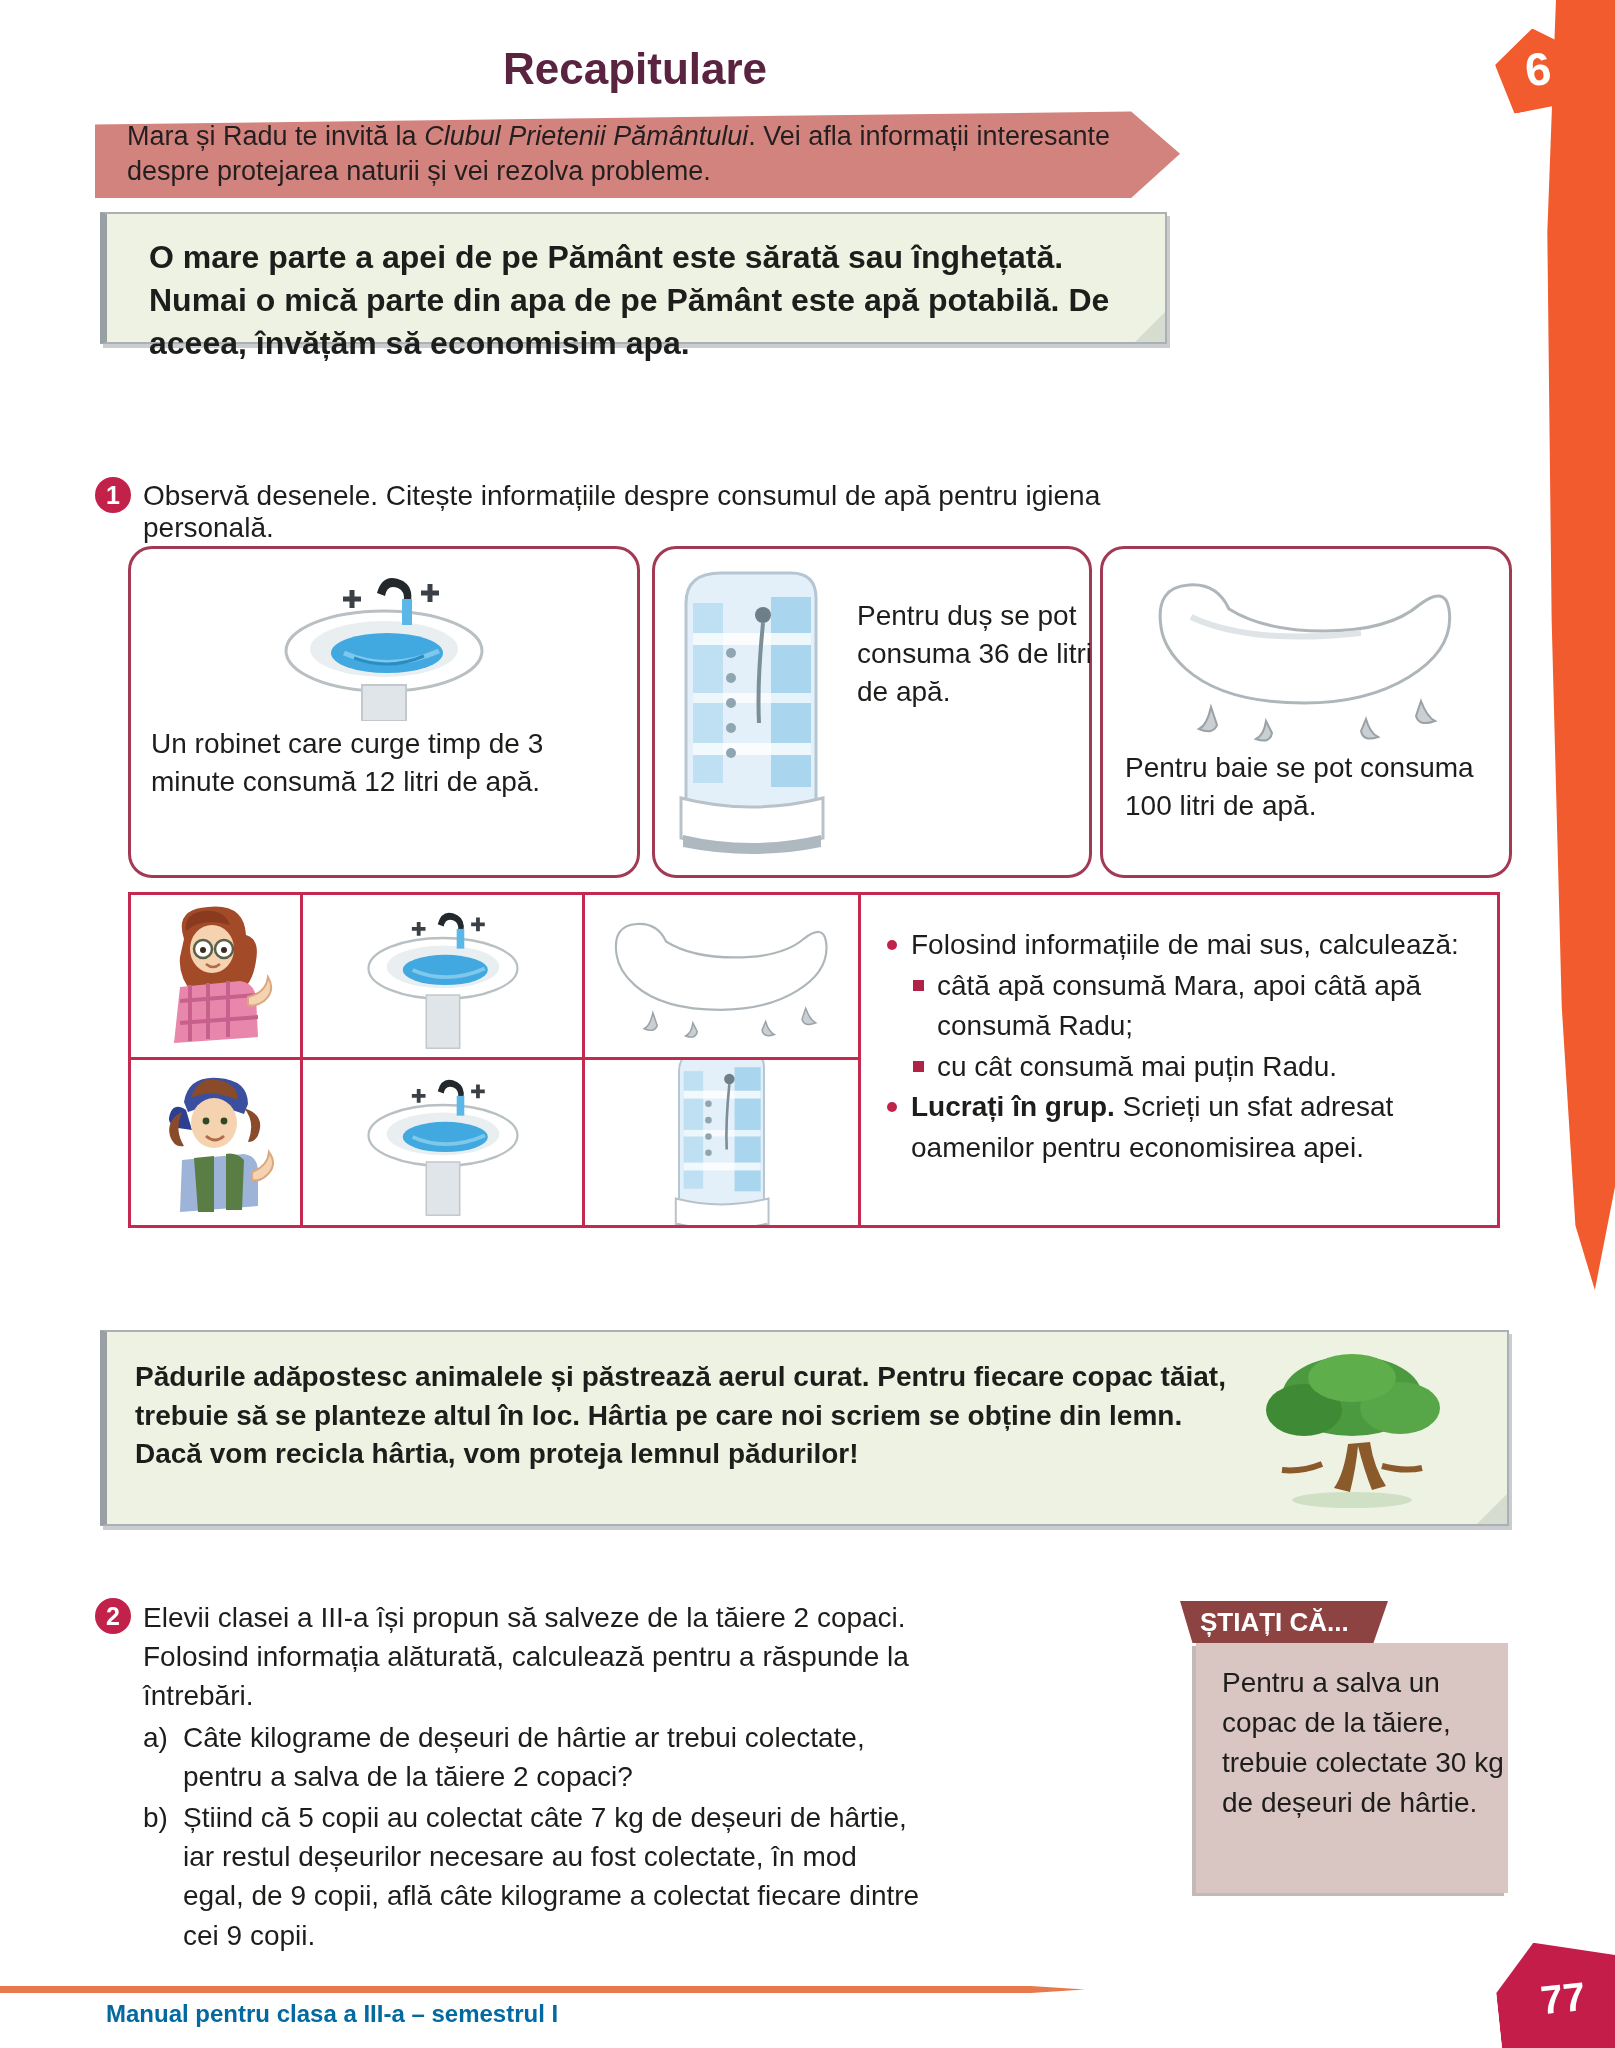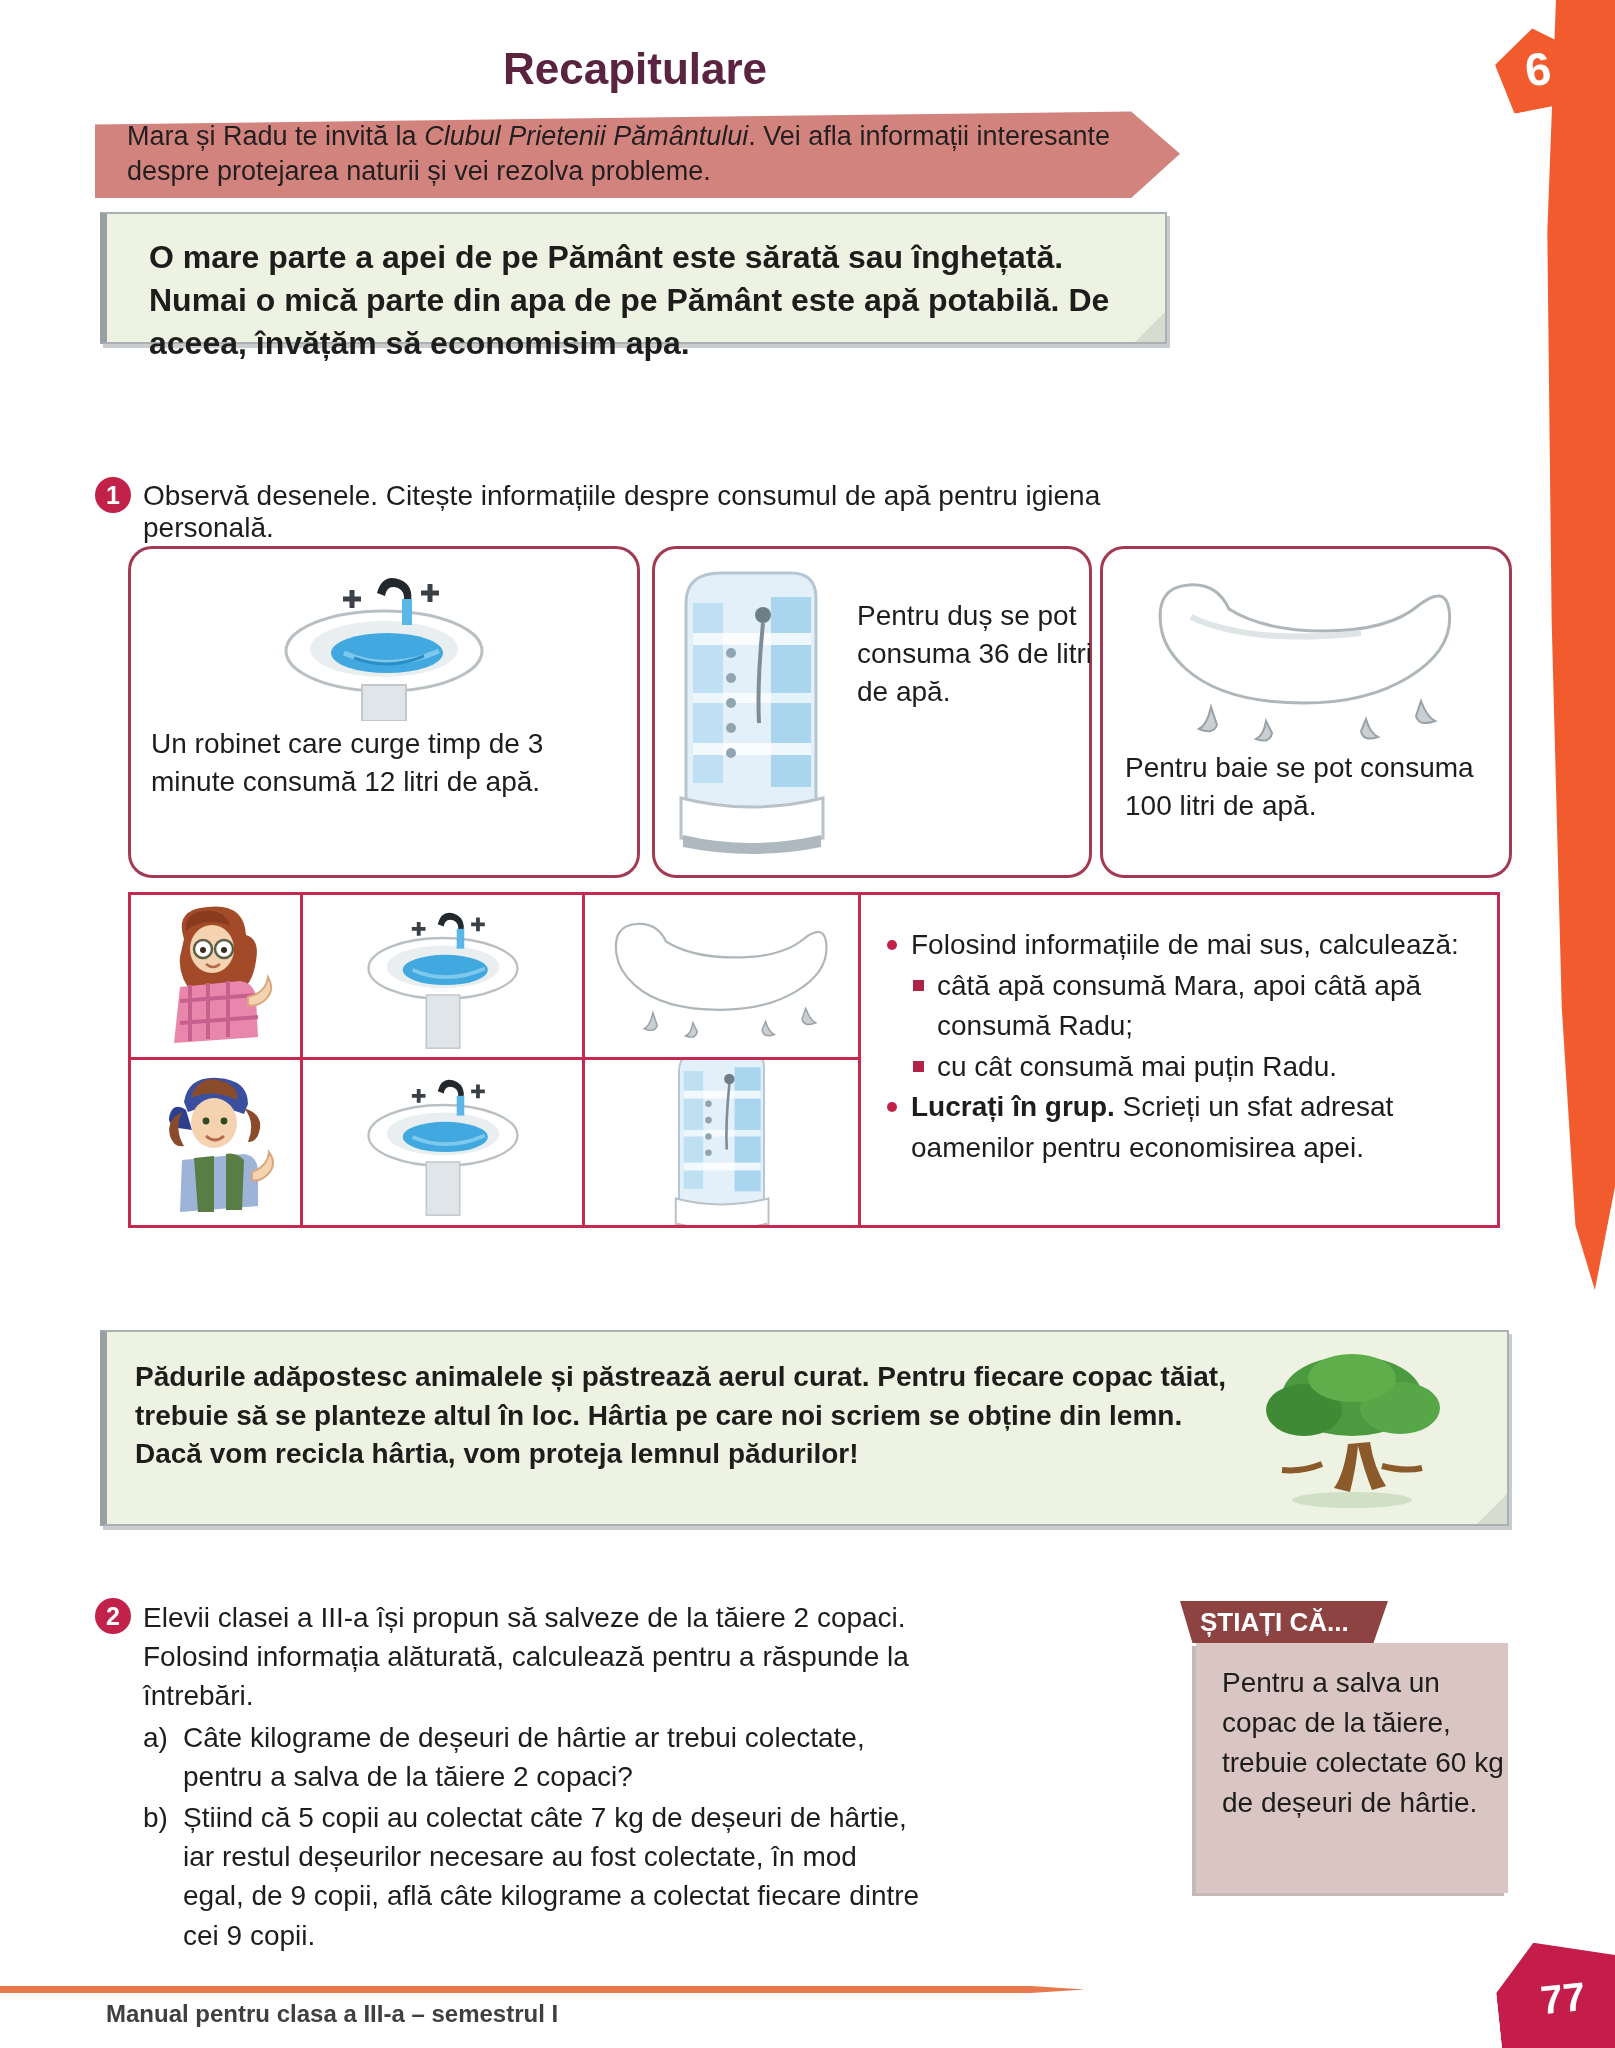--- a/index.html
+++ b/index.html
@@ -10,21 +10,21 @@
   .side-band{position:absolute;right:0;top:0;width:72px;height:1290px;background:#f15b2d;
     clip-path:polygon(18% 0%,100% 0%,100% 92%,72% 100%,45% 95%,26% 78%,12% 48%,6% 18%);}
   .unit-pentagon{position:absolute;left:1496px;top:28px;width:84px;height:82px;background:#f15b2d;
     clip-path:polygon(50% 0%,100% 35%,85% 96%,15% 100%,0% 38%);transform:rotate(-8deg);
     display:flex;align-items:center;justify-content:center;color:#fff;font-weight:bold;font-size:46px;}
   .page-pentagon{position:absolute;right:-14px;bottom:-8px;width:132px;height:116px;background:#c41d4a;
     clip-path:polygon(32% 0%,100% 20%,100% 100%,0% 100%,0% 40%);transform:rotate(-6deg);
     display:flex;align-items:center;justify-content:center;color:#fff;font-weight:bold;font-size:40px;}
   .footer-line{position:absolute;left:0;top:1986px;width:1085px;height:7px;background:#e8794c;
     clip-path:polygon(0 0,95% 0,100% 50%,95% 100%,0 100%);}
-  .footer-text{position:absolute;left:106px;top:2000px;font-size:24px;font-weight:bold;color:#404040;}
+  .footer-text{position:absolute;left:106px;top:2000px;font-size:24px;font-weight:bold;color:#0369a1;}
 
   
   .page-title{position:absolute;left:0;top:44px;width:1270px;text-align:center;
     font-size:44px;font-weight:bold;color:#5a2340;}
   .intro-banner{position:absolute;left:95px;top:106px;width:1085px;height:92px;background:#d2837d;
     clip-path:polygon(0 20%,95.5% 6%,100% 52%,95.5% 100%,0 100%);
     filter:drop-shadow(4px 4px 0 rgba(125,125,125,.40));}
   .intro-banner .txt{position:absolute;left:32px;top:13px;width:1010px;font-size:27px;line-height:1.3;color:#231f20;}
   .intro-banner .it{font-style:italic;}
 
@@ -285,21 +285,21 @@
         <span class="it-txt">Câte kilograme de deșeuri de hârtie ar trebui colectate, pentru a salva de la tăiere 2 copaci?</span>
       </div>
       <div class="item">
         <span class="lbl">b)</span>
         <span class="it-txt">Știind că 5 copii au colectat câte 7 kg de deșeuri de hârtie, iar restul deșeurilor necesare au fost colectate, în mod egal, de 9 copii, află câte kilograme a colectat fiecare dintre cei 9 copii.</span>
       </div>
     </div>
   </div>
 
   <div class="dyk-header">ȘTIAȚI CĂ...</div>
-  <div class="dyk-body">Pentru a salva un copac de la tăiere, trebuie colectate 60 kg de deșeuri de hârtie.</div>
+  <div class="dyk-body">Pentru a salva un copac de la tăiere, trebuie colectate 30 kg de deșeuri de hârtie.</div>
 
   <div class="footer-line"></div>
   <div class="footer-text">Manual pentru clasa a III-a – semestrul I</div>
   <div class="page-pentagon">
     <span>77</span>
   </div>
 
 </div>
 
 </body></html>

